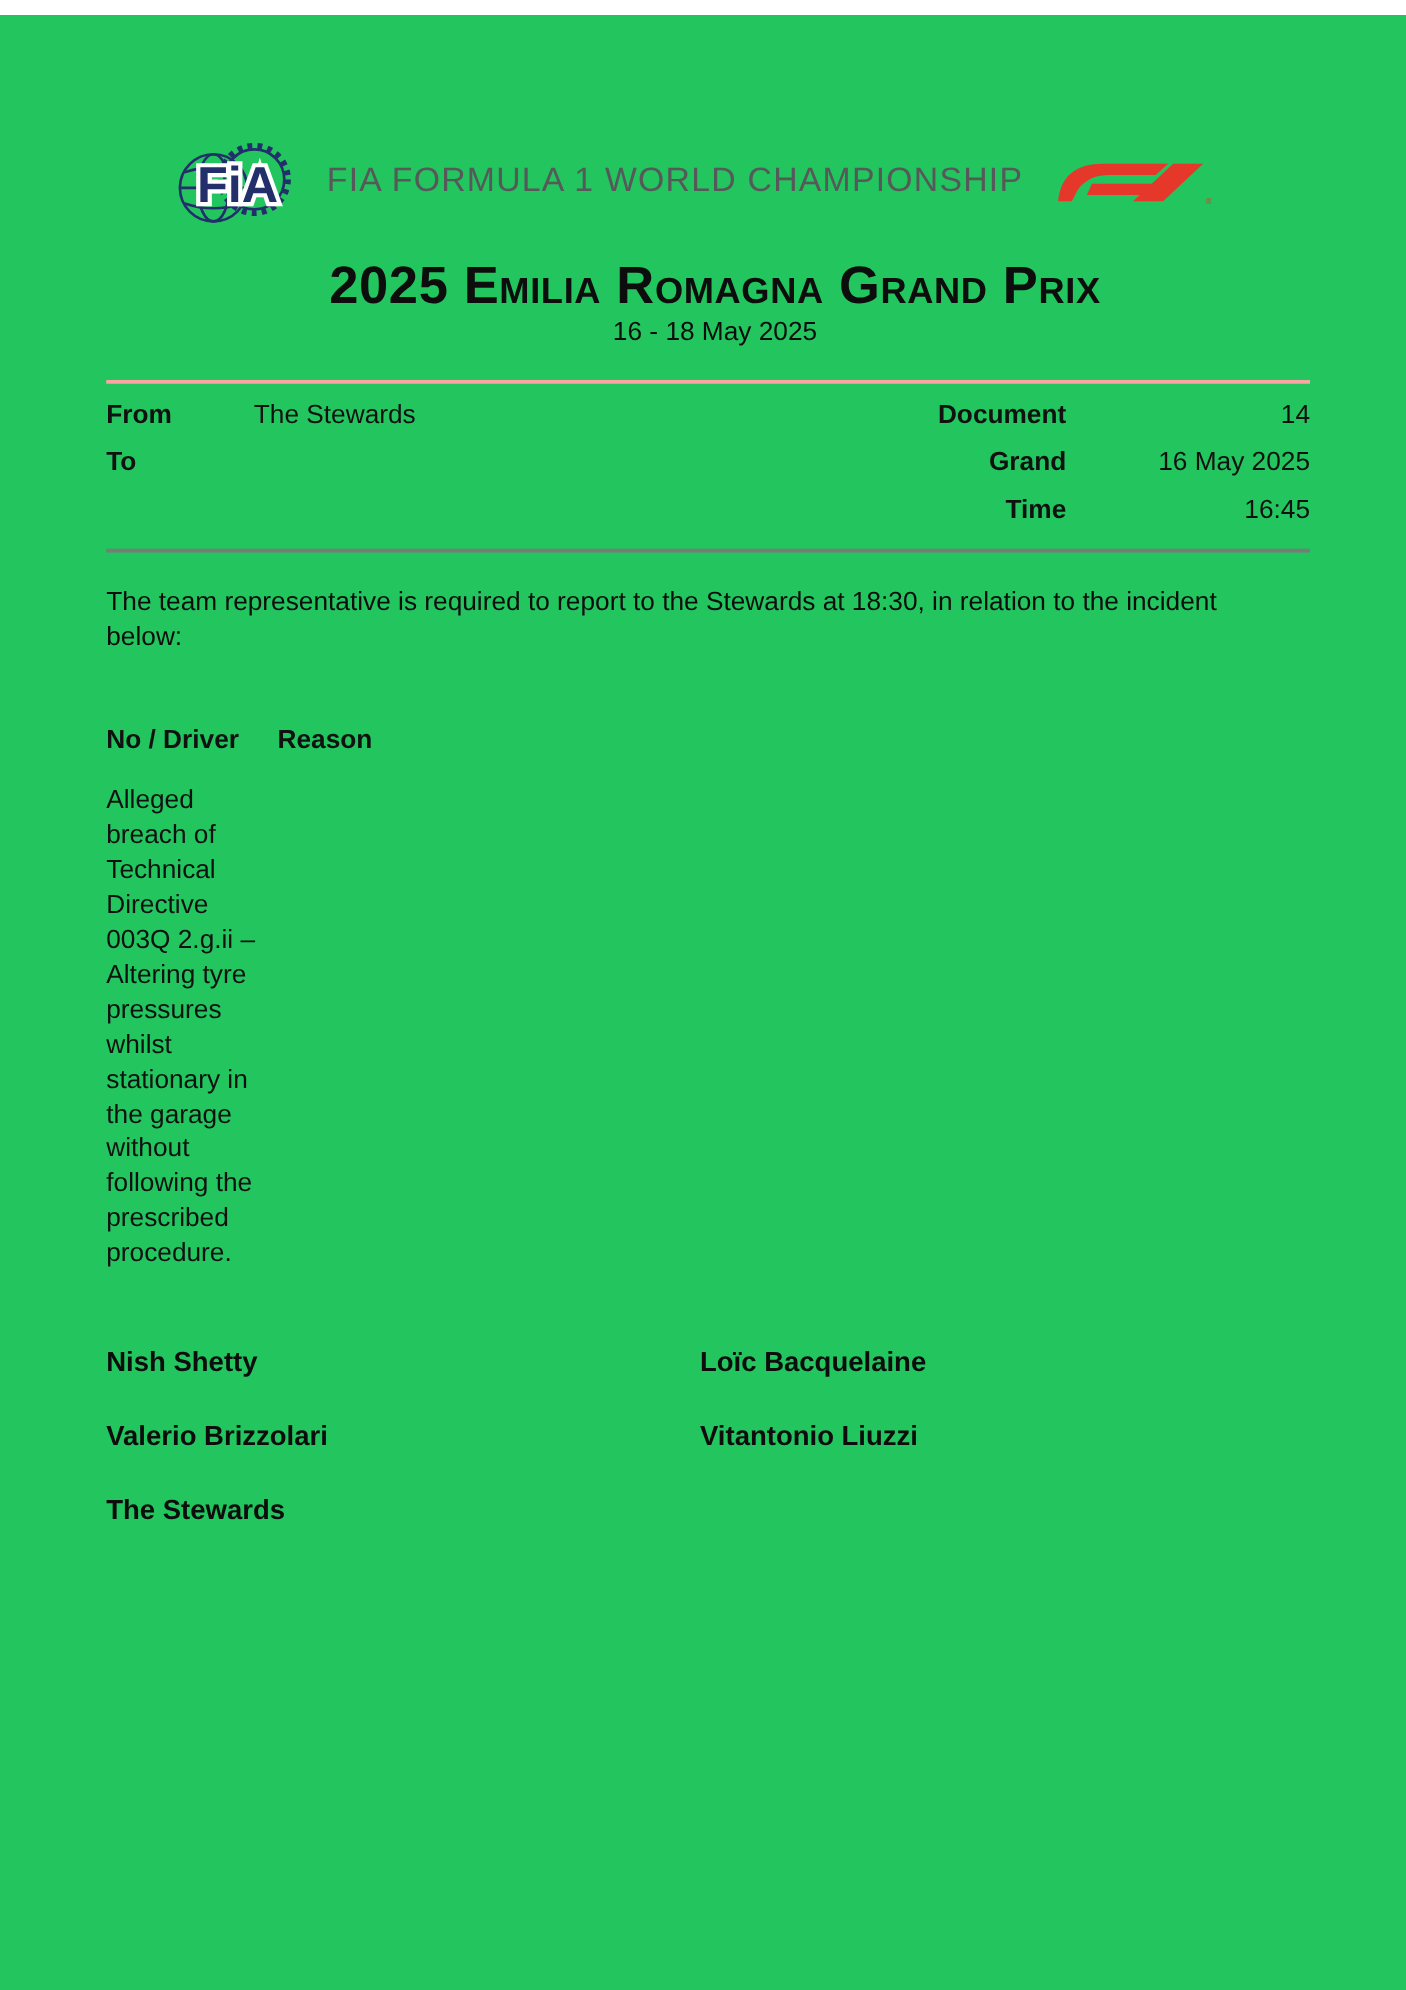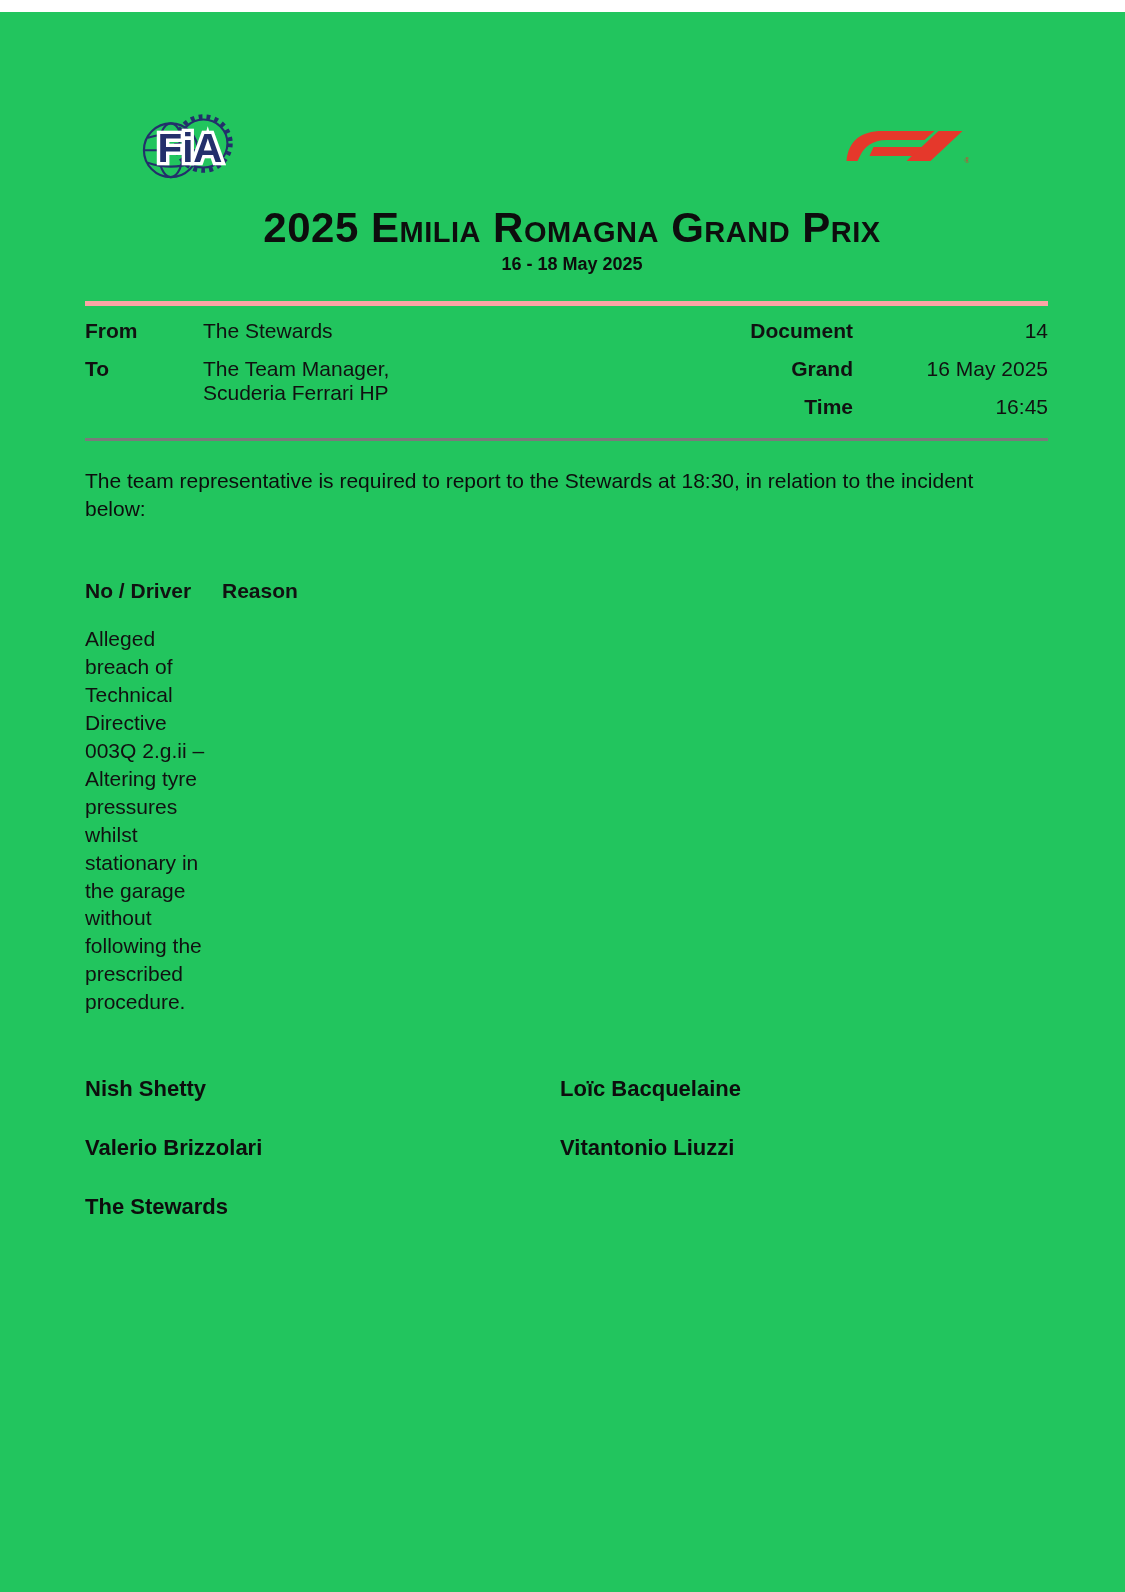--- a/index.html
+++ b/index.html
@@ -16,25 +16,25 @@
   .champ-title {
     font-size:27px; letter-spacing:1px; color:#57585a; white-space:nowrap;
     font-weight:400; padding:0 10px;
   }
   
   .title-block { text-align:center; margin-top:25px;padding-left:19px; }
   .event-title {
     font-size:42px; line-height:1.05; font-weight:bold;
     font-variant:small-caps; color:#0d0d0d; letter-spacing:0.5px;
   }
-  .event-dates { font-size:18px; font-weight:bold; margin-top:4px; color:#0d0d0d; }
+  .event-dates { font-size:21px; font-weight:normal; margin-top:4px; color:#0d0d0d; }
   
   .meta-table {
     margin:26px 77px 0 85px;
-    border-top:5px solid #fca5a5; border-bottom:3px solid #7a7a7a;
+    border-top:3px solid #fca5a5; border-bottom:3px solid #7a7a7a;
     padding:13px 0 19px;
     display:flex; justify-content:space-between;
     font-size:21px; line-height:24px;
   }
   .meta-left  { display:grid; grid-template-columns:118px auto; row-gap:14px; align-content:start; }
   .meta-right { width:315px; display:grid; grid-template-columns:120px auto; row-gap:14px; align-content:start;text-align:right; }
   .meta-label { font-weight:bold; }
   .meta-value { white-space:pre-line; }
   
   .summons {
@@ -67,41 +67,40 @@
         <path d="M6,31 Q30,23 54,31" stroke="#232f6b"></path>
         <path d="M6,57 Q30,65 54,57" stroke="#232f6b"></path>
       </g>
       <g fill="none" stroke="#232f6b">
         <circle cx="64" cy="37" r="28" stroke-width="5" stroke-dasharray="4 4.4" stroke="#232f6b"></circle>
         <circle cx="64" cy="37" r="25" stroke-width="2.2" stroke="#232f6b"></circle>
       </g>
       <text x="50" y="56" text-anchor="middle" font-size="42" font-weight="bold" fill="#232f6b" stroke="#ffffff" stroke-width="7" paint-order="stroke" font-family="'Liberation Sans', sans-serif">FiA</text>
     </svg>
 
+    <div class="champ-title">FIA FORMULA 1 WORLD CHAMPIONSHIP</div>
 
     <svg viewBox="0 0 126 40" width="127" height="40">
       <path d="M4,36 C6,16 18,6 40,6 L92,6 L82,15 L44,15 C30,15 22,22 18,30 L15,36 Z" fill="#e5382b"></path>
       <path d="M31,22 L80,22 L71,31 L27,31 Z" fill="#e5382b"></path>
       <path d="M96,6 L120,6 L88,36 L64,36 Z" fill="#e5382b"></path>
       <text x="122" y="38" font-size="7" fill="#e5382b" font-family="'Liberation Sans', sans-serif">®</text>
     </svg>
   </div>
 
   <div class="title-block">
     <div class="event-title">2025 Emilia Romagna Grand Prix</div>
     <div class="event-dates">16 - 18 May 2025</div>
   </div>
 
   <div class="meta-table">
     <div class="meta-left">
       <div class="meta-label">From</div>
       <div class="meta-value">The Stewards</div>
       <div class="meta-label">To</div>
-      <div class="meta-value">The Team Manager,
-Scuderia Ferrari HP</div>
     </div>
     <div class="meta-right">
       <div class="meta-label">Document</div>
       <div class="meta-value">14</div>
       <div class="meta-label">Grand</div>
       <div class="meta-value">16 May 2025</div>
       <div class="meta-label">Time</div>
       <div class="meta-value">16:45</div>
     </div>
   </div>

